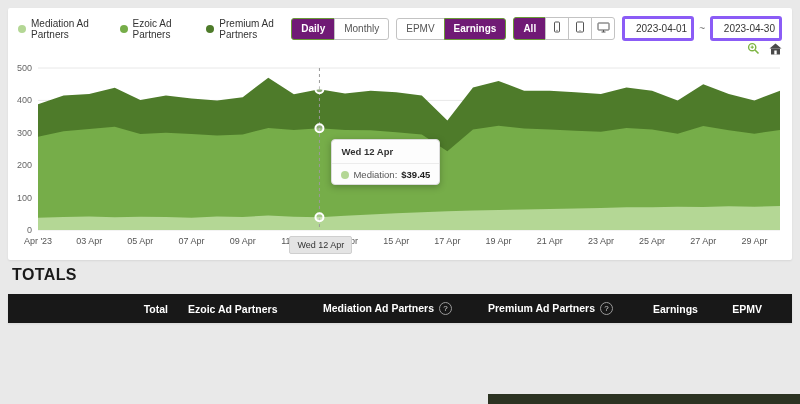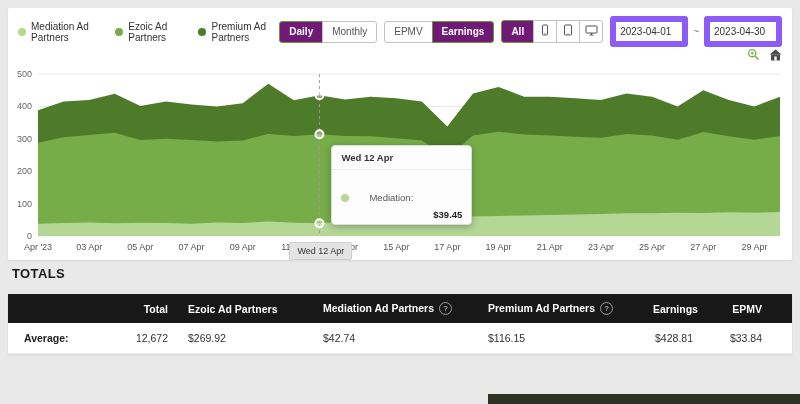--- a/index.html
+++ b/index.html
@@ -20,39 +20,39 @@
   .btn-group{display:flex;}
   .btn{
     font-size:10px;padding:4px 9px;border:1px solid #c3c3c3;background:#fff;color:#555;
     margin-left:-1px;cursor:pointer;line-height:12px;white-space:nowrap;
   }
   .btn-group .btn:first-child{border-radius:3px 0 0 3px;margin-left:0;}
   .btn-group .btn:last-child{border-radius:0 3px 3px 0;}
   .btn.active{background:#701a75;border-color:#699a37;color:#fff;font-weight:bold;}
   .icon-btn{width:24px;padding:3px 0;display:flex;justify-content:center;align-items:center;}
   .date-box{
-    font-size:10px;border:6px solid #8b5cf6;border-radius:3px;padding:4px 4px;width:58px;
-    text-align:left;color:#333;background:#fff;
+    font-size:10px;border:3px solid #8b5cf6;border-radius:3px;padding:4px 4px;width:58px;
+    text-align:right;color:#333;background:#fff;
   }
   .date-sep{font-size:10px;color:#777;margin:0 -2px;}
   .subbar{display:flex;justify-content:flex-end;align-items:center;gap:9px;height:13px;margin-top:2px;padding-right:4px;}
   .subbar svg{cursor:pointer;}
   .chart-wrap{position:relative;margin-top:8px;}
   .tooltip{
     position:absolute;background:#fdfdfd;border:1px solid #dcdcdc;border-radius:4px;
     box-shadow:0 2px 7px rgba(0,0,0,.25);min-width:92px;z-index:5;font-size:9.5px;top:75px;
   }
   .tooltip-header{padding:6px 9px;border-bottom:1px solid #ececec;font-weight:bold;color:#333;}
-  .tooltip-row{display:flex;align-items:center;gap:20px;padding:5px 9px 4px 9px;color:#555;white-space:nowrap;}
-  .tooltip-row b{color:#222;margin-top:34px;}
+  .tooltip-row{display:flex;align-items:center;gap:4px;padding:5px 9px 4px 9px;color:#555;white-space:nowrap;}
+  .tooltip-row b{color:#222;}
   .crosshair-label{
     position:absolute;background:#e4e4e4;border:1px solid #cfcfcf;font-size:9px;color:#333;
     padding:3px 7px;border-radius:2px;z-index:4;white-space:nowrap;
   }
-  .totals-title{position:absolute;top:266px;left:12px;font-size:13px;font-weight:bold;color:#1a1a1a;letter-spacing:.4px;}
+  .totals-title{position:absolute;top:266px;left:12px;font-size:16px;font-weight:bold;color:#1a1a1a;letter-spacing:.4px;}
   .table-panel{position:absolute;left:8px;right:8px;top:294px;background:#fff;box-shadow:0 1px 2px rgba(0,0,0,.08);}
   table{width:100%;border-collapse:collapse;font-size:10.5px;table-layout:fixed;}
   thead th{background:#181818;color:#fff;padding:8px 10px;font-weight:bold;text-align:left;white-space:nowrap;overflow:hidden;}
   tbody td{padding:9px 10px;border-bottom:1px solid #ececec;color:#333;white-space:nowrap;}
   td.row-label{font-weight:bold;padding-left:16px;color:#222;}
   .num{text-align:right;}
   .pad-r{padding-right:30px;}
   .help{
     display:inline-block;width:11px;height:11px;border:1px solid #9a9a9a;border-radius:50%;
     font-size:8px;line-height:11px;text-align:center;margin-left:5px;color:#d8d8d8;vertical-align:1px;
@@ -209,26 +209,17 @@
         <th></th>
         <th class="num">Total</th>
         <th>Ezoic Ad Partners</th>
         <th><span>Mediation Ad Partners</span><span class="help">?</span></th>
         <th><span>Premium Ad Partners</span><span class="help">?</span></th>
         <th class="num">Earnings</th>
         <th class="num pad-r">EPMV</th>
       </tr>
     </thead>
     <tbody>
-      <tr>
-        <td class="row-label">Average:</td>
-        <td class="num">12,672</td>
-        <td>$269.92</td>
-        <td>$42.74</td>
-        <td>$116.15</td>
-        <td class="num">$428.81</td>
-        <td class="num pad-r">$33.84</td>
-      </tr>
     </tbody>
   </table>
 </div>
 
 <div class="bottom-bar"></div>
 
 </body></html>

